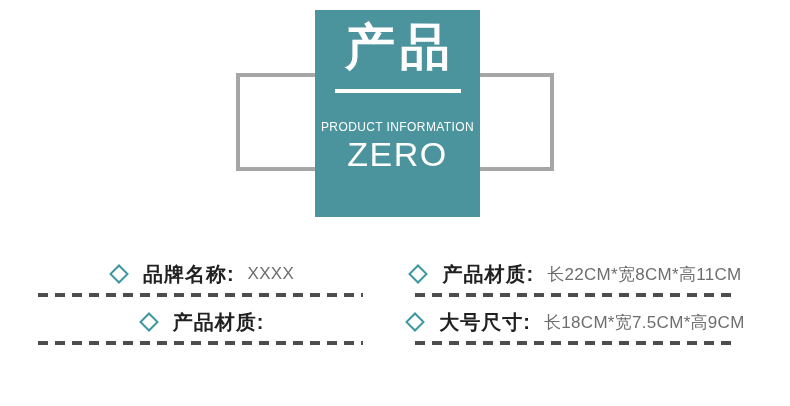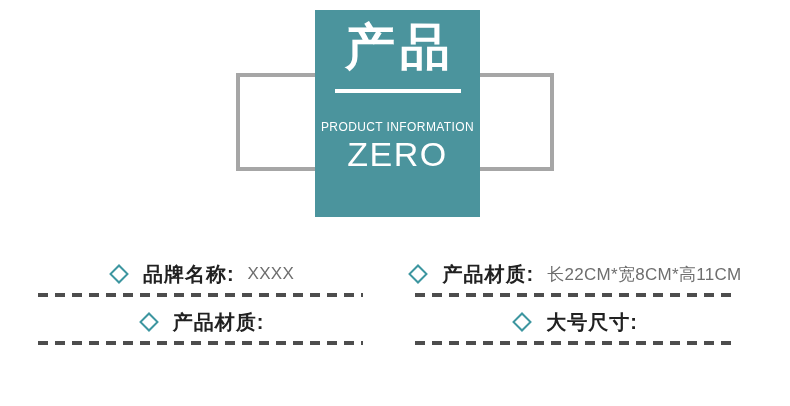--- a/index.html
+++ b/index.html
@@ -149,18 +149,19 @@
         <span class="diamond-icon"></span>
         <span class="spec-label">产品材质:</span>
       </div>
       <div class="dashed-divider"></div>
     </div>
 
     <div class="spec-item">
       <div class="spec-row">
         <span class="diamond-icon"></span>
         <span class="spec-label">大号尺寸:</span>
+        <span class="spec-value">长18CM*宽7.5CM*高9CM</span>
       </div>
       <div class="dashed-divider"></div>
     </div>
 
   </div>
 </div>
 
 </body></html>

